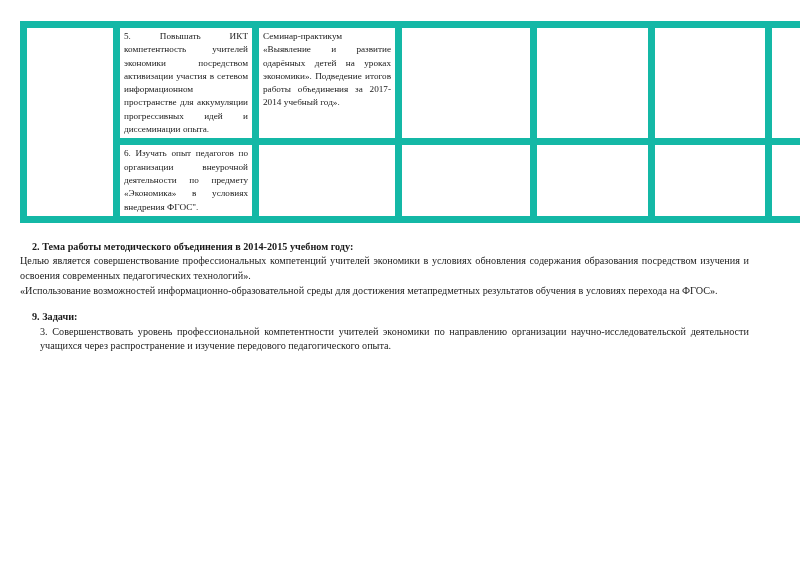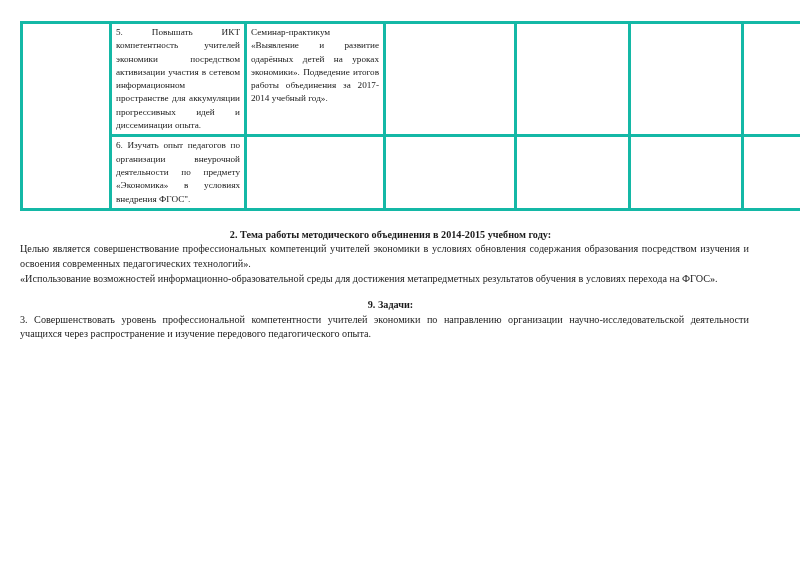--- a/index.html
+++ b/index.html
@@ -26,21 +26,21 @@
   }
 
   
   table.plan-table {
     width: 760px;
     border-collapse: collapse;
     table-layout: fixed;
     margin: 0;
   }
   table.plan-table td {
-    border: 3px solid #14b8a6;
+    border: 7px solid #14b8a6;
     vertical-align: top;
     padding: 2px 4px 2px 4px;
     font-size: 9.2px;
     line-height: 13.3px;
     text-align: justify;
     text-align-last: justify;
     word-spacing: 0.02em;
     hyphens: none;
   }
   table.plan-table td.c0 { width: 78px; }
@@ -66,32 +66,33 @@
   .section {
     margin-bottom: 12px;
   }
   .section:last-child { margin-bottom: 0; }
 
   .section-heading {
     font-size: 10.2px;
     font-weight: bold;
     line-height: 14.6px;
     margin: 0 0 0 12px;
-    text-align: center;
+    text-align: left;
   }
   .para {
     font-size: 10.2px;
     line-height: 14.6px;
     margin: 0;
     text-align: justify;
     text-align-last: left;
     hyphens: none;
   }
   .para.justified-all {
     text-align: justify;
+    margin-left: 20px;
   }
 </style>
 </head>
 <body>
 
 <div class="page">
 
   <table class="plan-table">
     <tbody>
       <tr>

